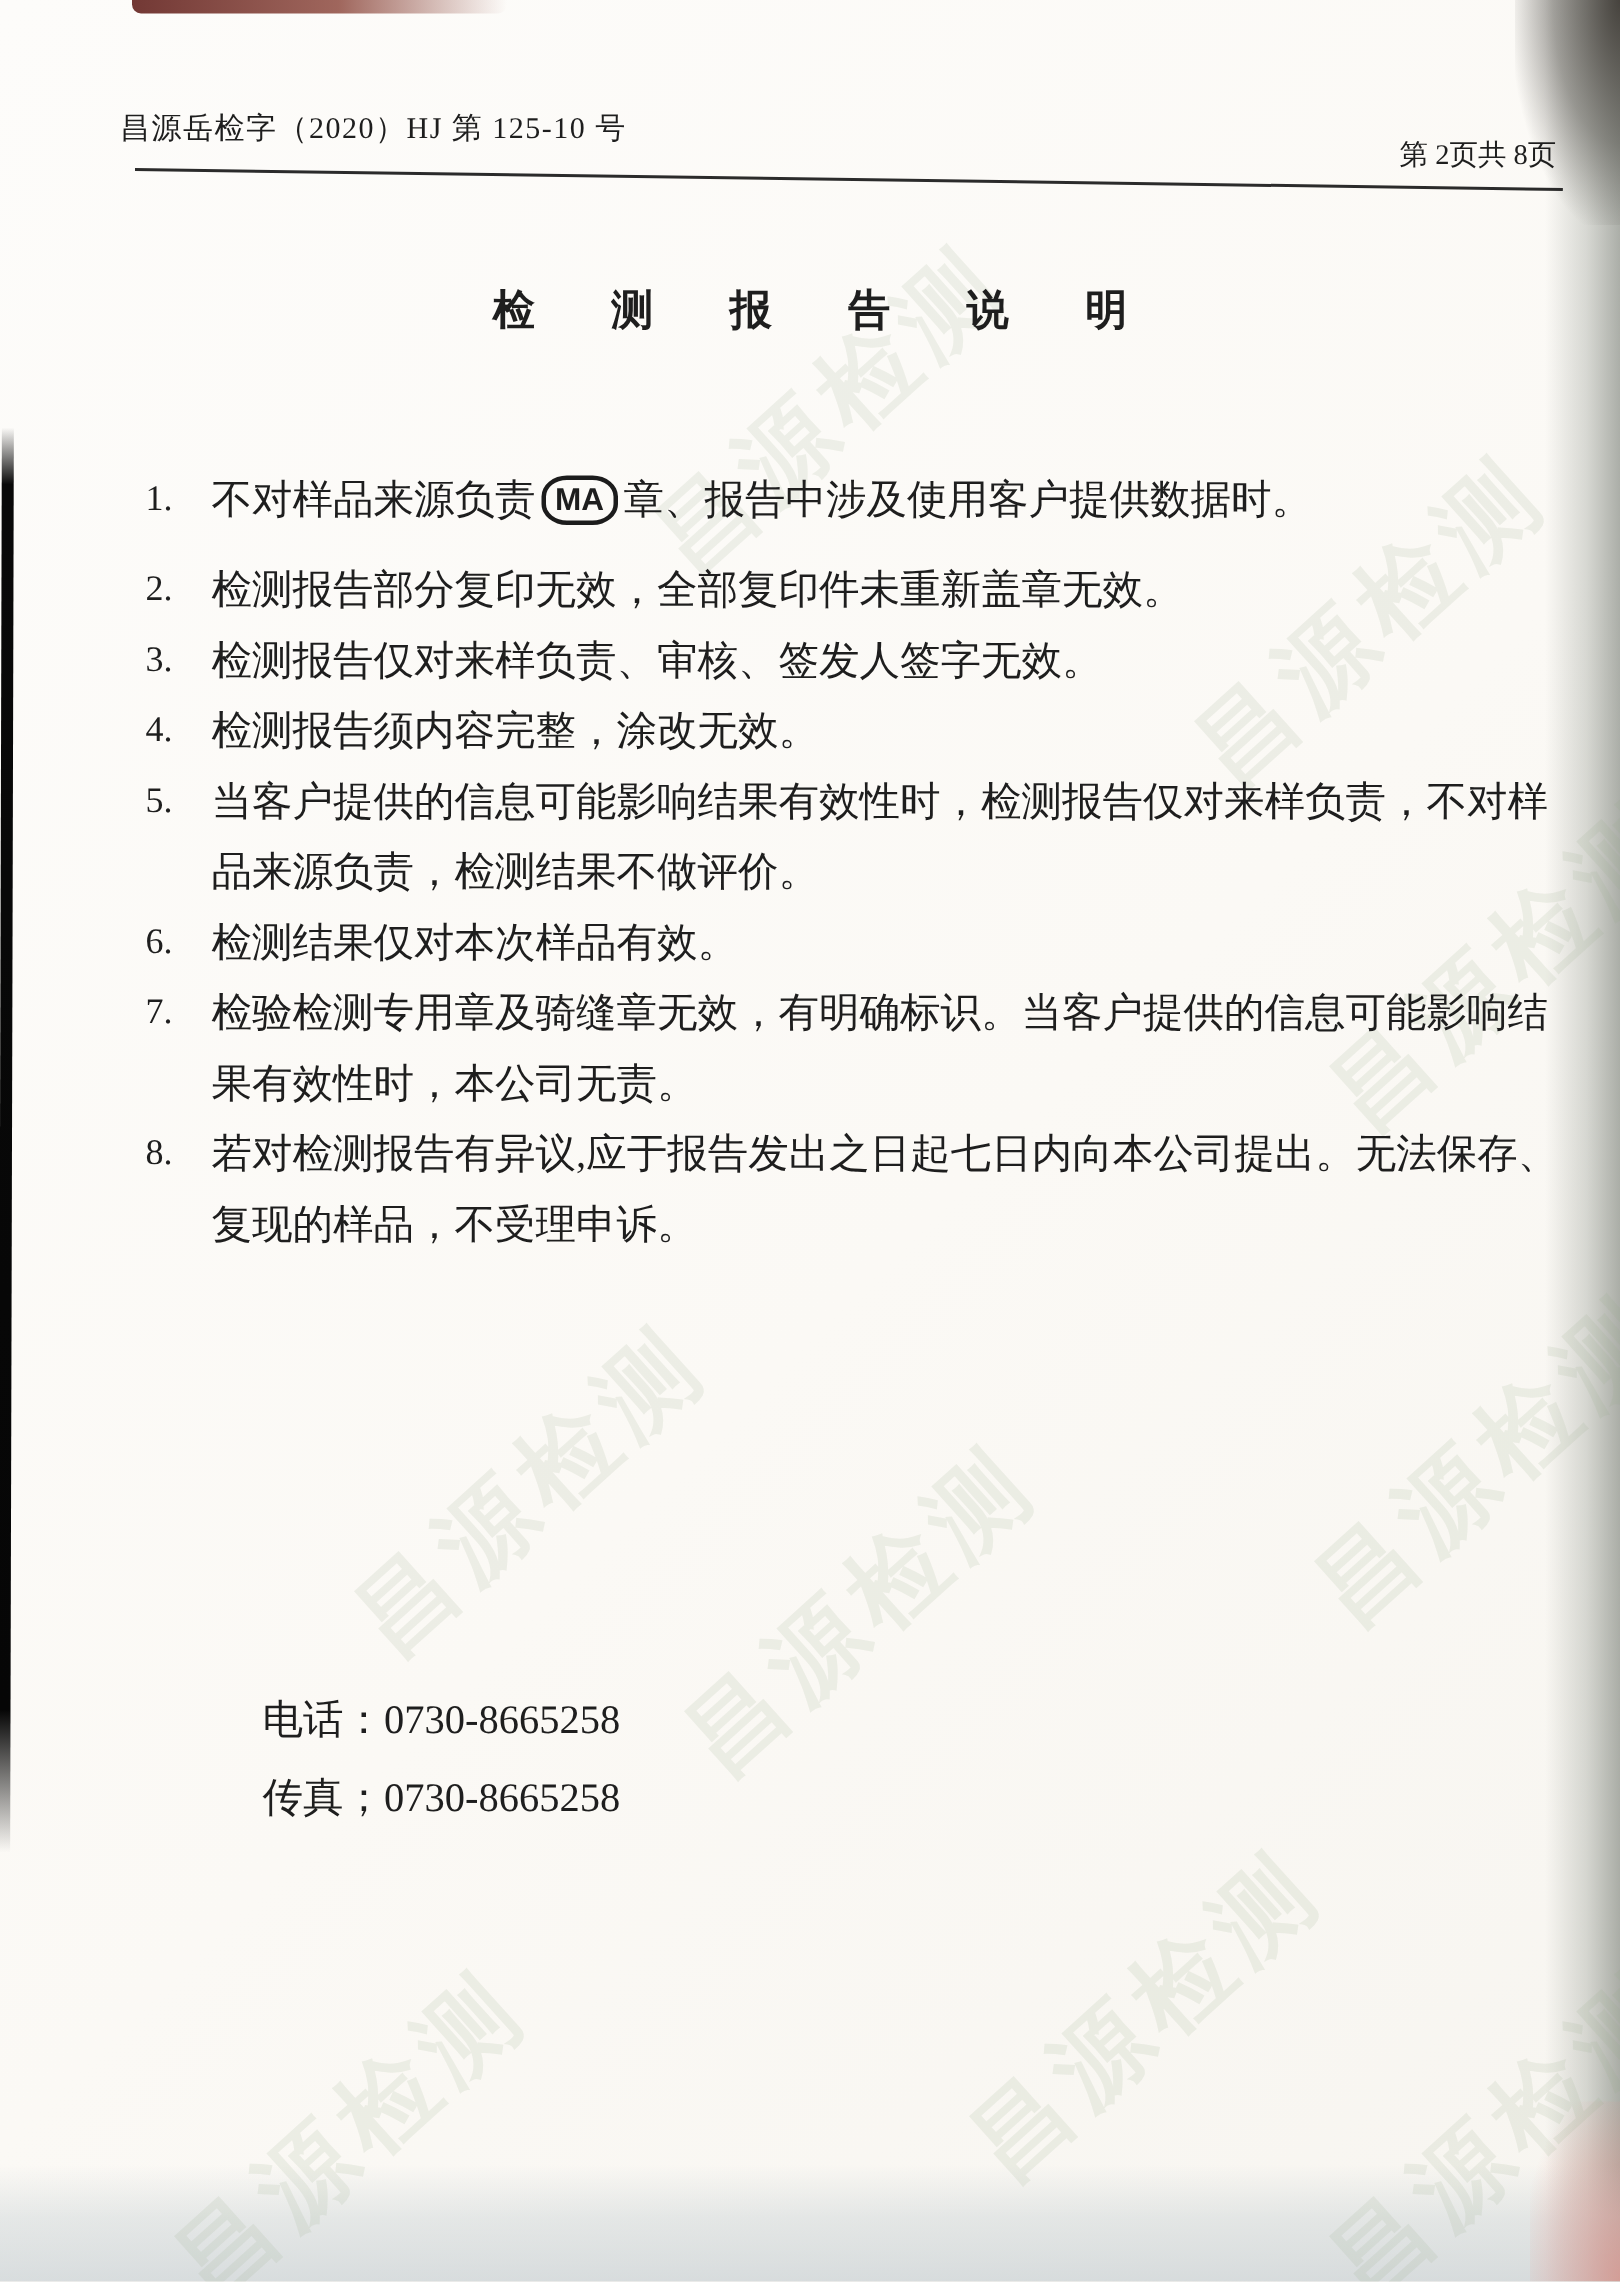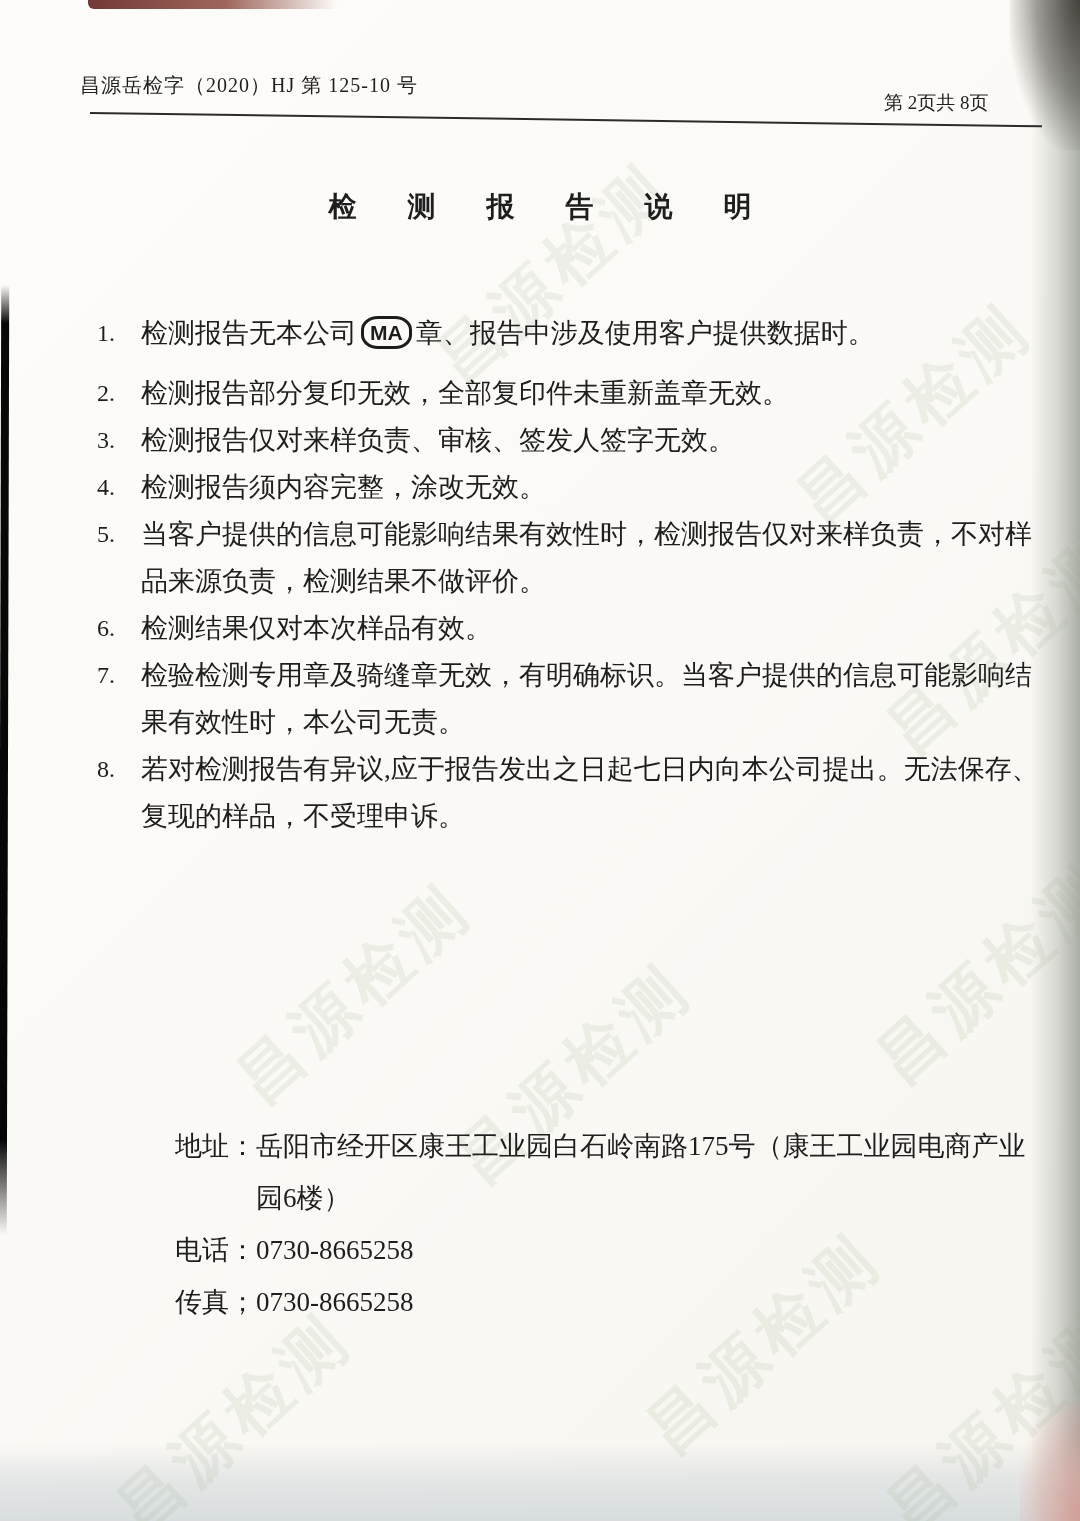--- a/index.html
+++ b/index.html
@@ -47,21 +47,21 @@
     font-weight:700; font-size:64px; letter-spacing:8px;
     color:rgba(148,172,138,0.14);
     transform:rotate(-42deg); white-space:nowrap; user-select:none;
   }
   
   .hdr-left {
     position:absolute; left:80px; top:72px; z-index:2;
     font-size:20px; letter-spacing:1px;
   }
   .hdr-right {
-    position:absolute; left:884px; top:90px; z-index:2;
+    position:absolute; left:933px; top:90px; z-index:2;
     font-size:19px;
   }
   .hdr-rule {
     position:absolute; left:90px; top:112px; width:952px; height:2px; z-index:2;
     background:#2b2b2b; transform:rotate(0.8deg); transform-origin:left center;
   }
   
   .title {
     position:absolute; left:0; top:188px; width:1080px; z-index:2;
     text-align:center; font-size:28px; font-weight:700;
@@ -119,21 +119,21 @@
   <div class="hdr-left">昌源岳检字（2020）HJ 第 125-10 号</div>
   <div class="hdr-right">第 2页共 8页</div>
   <div class="hdr-rule"></div>
 
   <div class="title">检 测 报 告 说 明</div>
 
   <div class="notes">
 
     <div class="note gap">
       <span class="num">1.</span>
-      <div class="txt"><span>检测报告无本公司</span><span class="cma">MA</span><span>章、报告中涉及使用客户提供数据时。</span></div>
+      <div class="txt"><span>不对样品来源负责</span><span class="cma">MA</span><span>章、报告中涉及使用客户提供数据时。</span></div>
     </div>
 
     <div class="note">
       <span class="num">2.</span>
       <div class="txt">检测报告部分复印无效，全部复印件未重新盖章无效。</div>
     </div>
 
     <div class="note">
       <span class="num">3.</span>
       <div class="txt">检测报告仅对来样负责、审核、签发人签字无效。</div>
@@ -161,24 +161,20 @@
 
     <div class="note">
       <span class="num">8.</span>
       <div class="txt">若对检测报告有异议,应于报告发出之日起七日内向本公司提出。无法保存、复现的样品，不受理申诉。</div>
     </div>
 
   </div>
 
   <div class="contact">
     <div class="crow">
-      <span class="lbl">地址：</span>
-      <div class="val">岳阳市经开区康王工业园白石岭南路175号（康王工业园电商产业园6楼）</div>
-    </div>
-    <div class="crow">
       <span class="lbl">电话：</span>
       <div class="val">0730-8665258</div>
     </div>
     <div class="crow">
       <span class="lbl">传真；</span>
       <div class="val">0730-8665258</div>
     </div>
   </div>
 
 </div>

